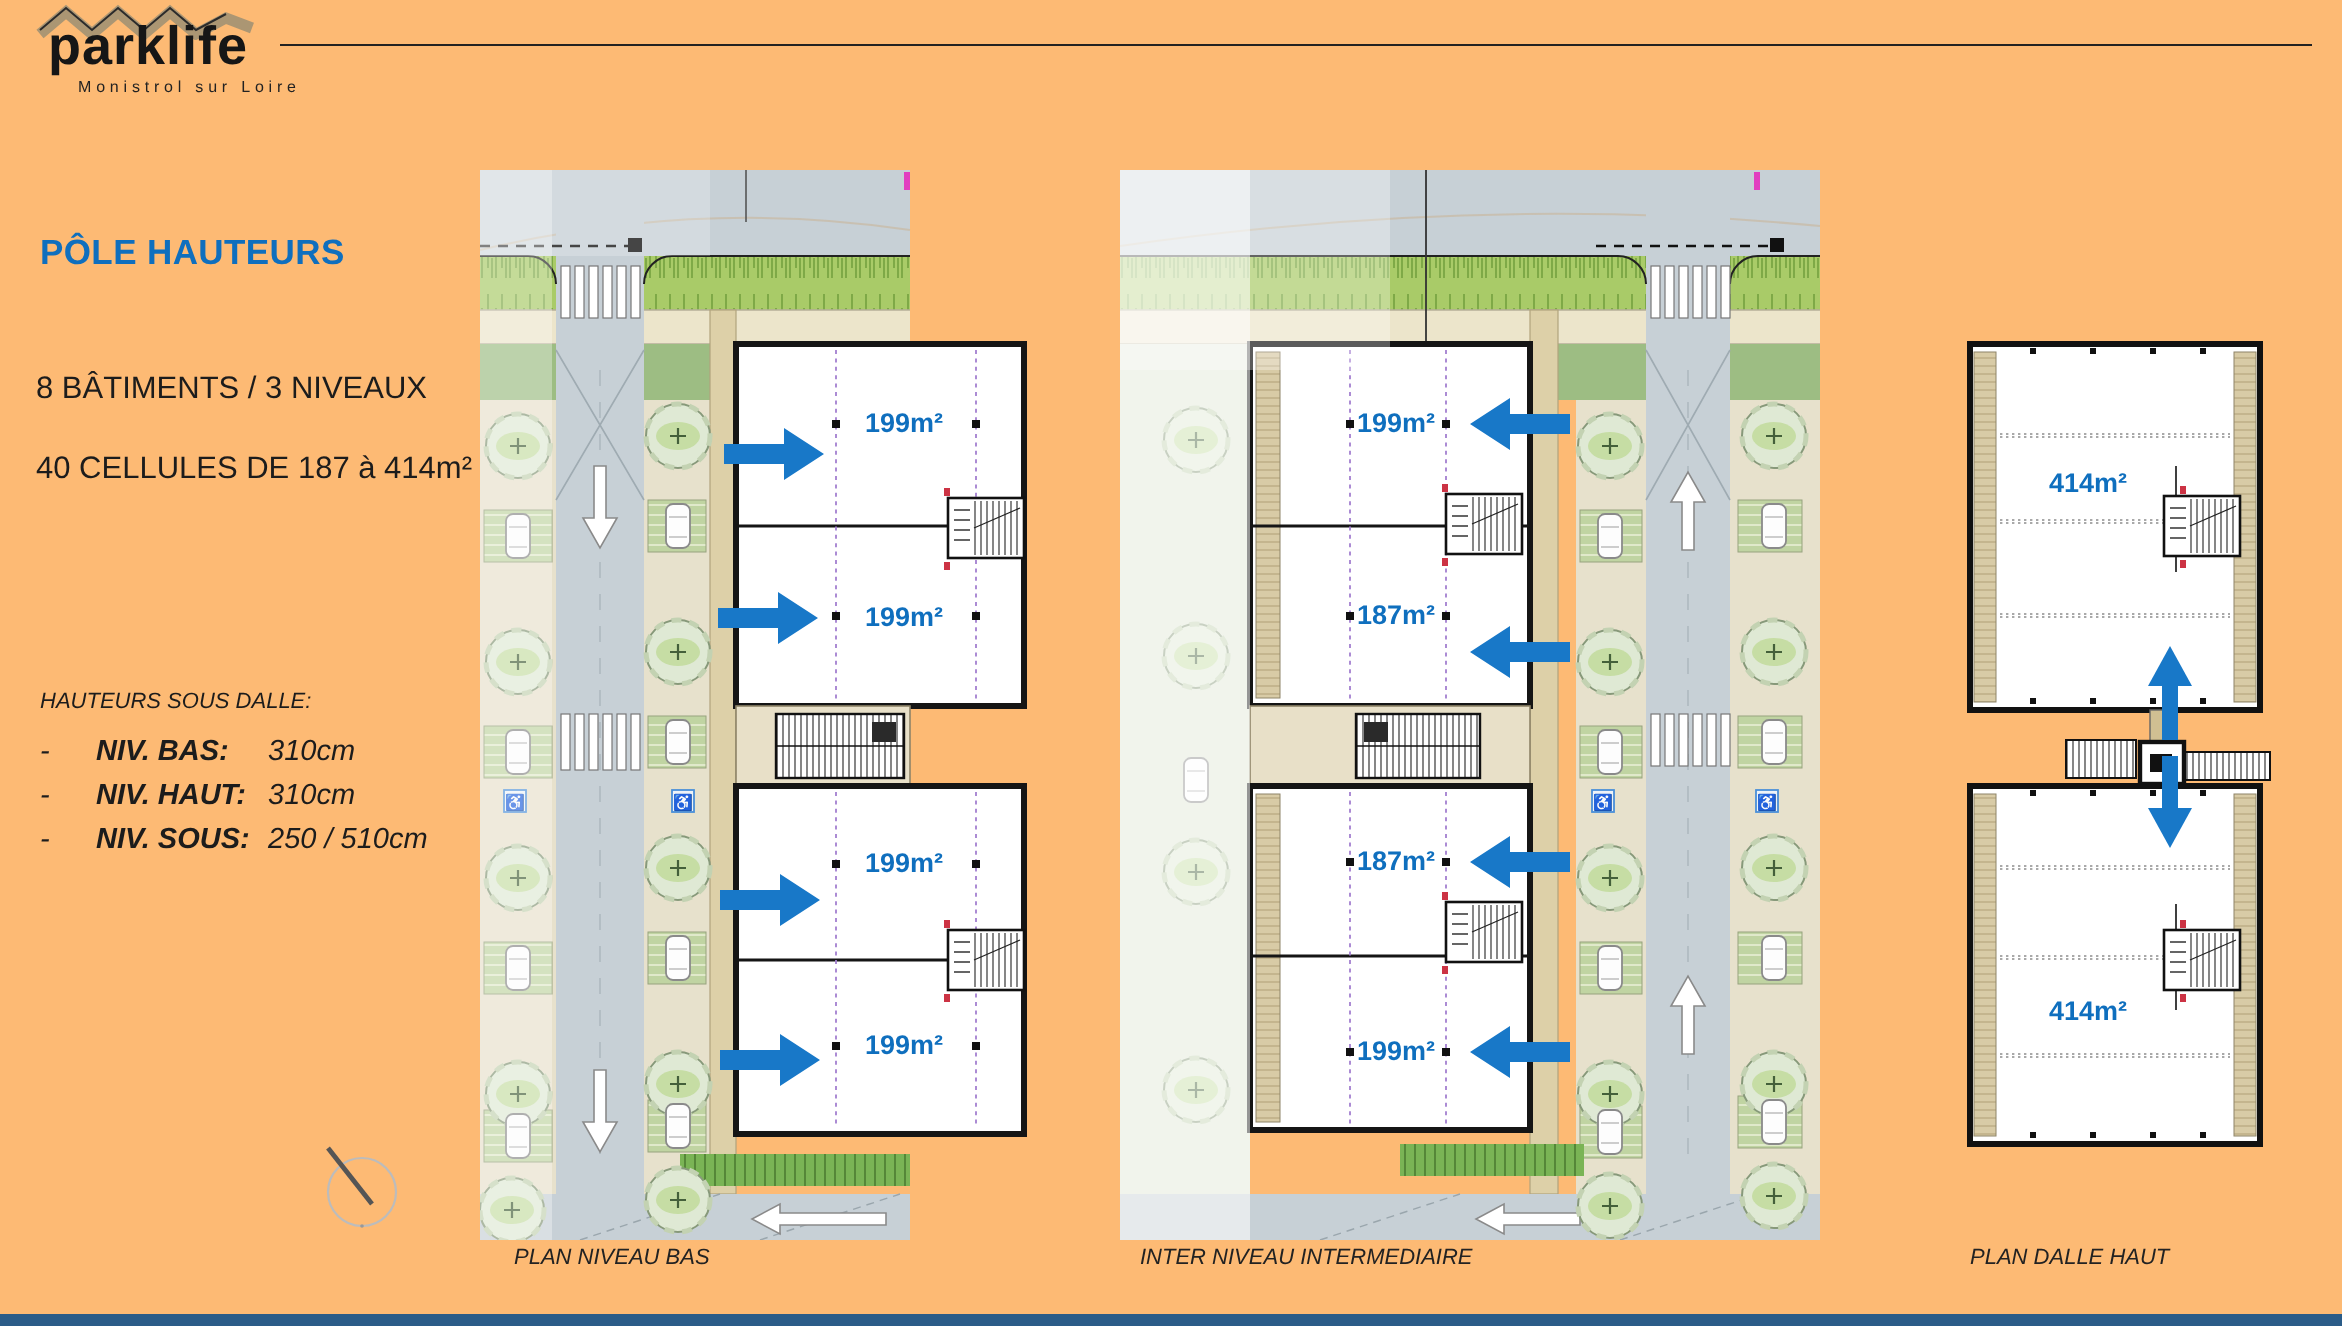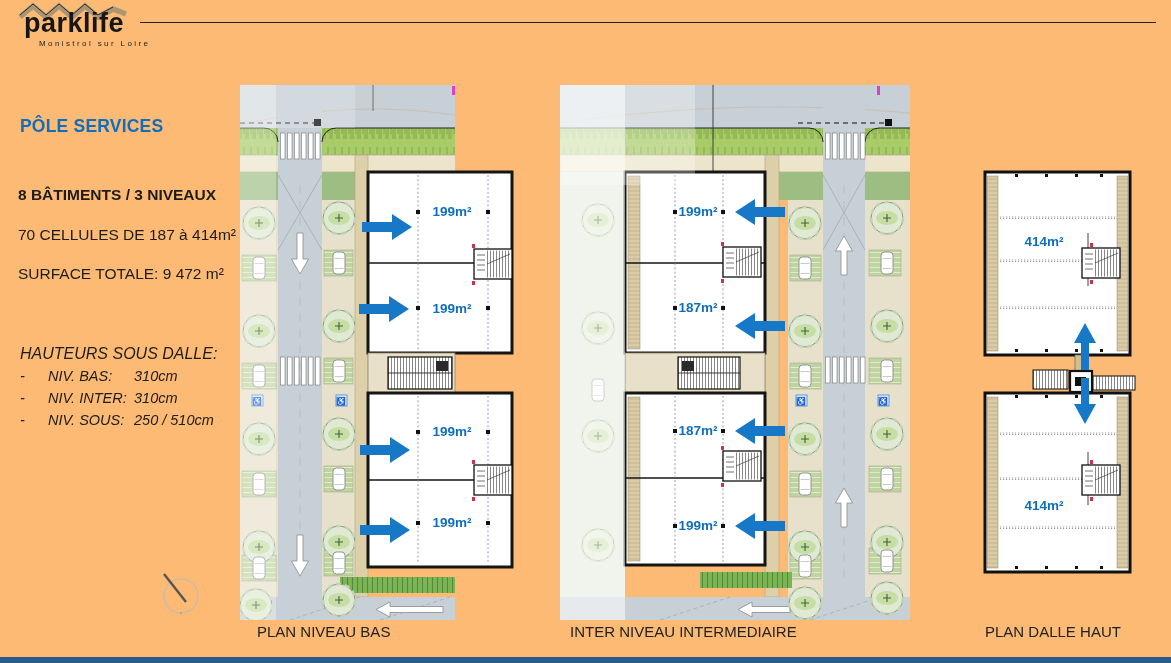--- a/index.html
+++ b/index.html
@@ -7,60 +7,59 @@
   body{font-family:"Liberation Sans",sans-serif;background:#fff;}
   #stage{position:relative;width:1171px;height:663px;background:#fdba74;overflow:hidden;}
   .abs{position:absolute;}
   
   #logo-name{left:24px;top:8px;font-size:27px;font-weight:700;letter-spacing:.5px;color:#161616;}
   #logo-sub{left:39px;top:39px;font-size:8px;font-weight:400;letter-spacing:2.4px;color:#222;}
   #head-rule{left:140px;top:22px;width:1016px;border-top:1.6px solid #222;height:0;}
   
   #pole-title{left:20px;top:116px;font-size:17.5px;font-weight:700;color:var(--accent);letter-spacing:.2px;}
   .info-line{left:18px;font-size:15.5px;color:#1c1c1c;}
-  #il1{top:186px;font-weight:bold;} #il2{top:226px;} #il3{top:265px;}
-  #heights-title{left:20px;top:345px;font-size:16px;font-style:italic;color:#1c1c1c;}
+  #il1{top:186px;} #il2{top:226px;} #il3{top:265px;}
+  #heights-title{left:20px;top:345px;font-size:11px;font-style:italic;color:#1c1c1c;}
   .h-row{left:20px;font-size:14.5px;font-style:italic;color:#1c1c1c;display:flex;}
   .h-row .dash{width:28px;}
-  .h-row .hl{width:86px;}
+  .h-row .hl{width:86px;font-weight:bold;}
   #hr0{top:368px;} #hr1{top:390px;} #hr2{top:412px;}
   
-  .caption{font-size:15px;color:#222;}
+  .caption{font-size:11px;font-style:italic;color:#222;}
   #cap-bas{left:257px;top:623px;} #cap-inter{left:570px;top:623px;} #cap-haut{left:985px;top:623px;}
   
   .lab{font-family:"Liberation Sans",sans-serif;font-size:13.5px;font-weight:700;fill:var(--accent);}
   .arr{fill:var(--arrow);}
   #footer-bar{left:0;bottom:0;width:1171px;height:6px;background:var(--footerbar);}
 </style>
 </head>
 <body>
 
 <div id="stage">
 
   <svg class="abs" style="left:18px;top:2px" width="118" height="18" viewBox="0 0 118 18">
     <polyline points="2,15 15,4 28,15 41,4 54,15 67,4 80,15 95,7 108,12" fill="none" stroke="#ab9673" stroke-width="5.5"></polyline>
     <polyline points="2,13 15,2 28,13 41,2 54,13 67,2 80,13 95,5" fill="none" stroke="#2b2b2b" stroke-width="1"></polyline>
   </svg>
   <div class="abs" id="logo-name">parklife</div>
   <div class="abs" id="logo-sub">Monistrol sur Loire</div>
   <div class="abs" id="head-rule"></div>
 
-  <div class="abs" id="pole-title">PÔLE SERVICES</div>
+  <div class="abs" id="pole-title">PÔLE HAUTEURS</div>
   <div class="abs info-line" id="il1">8 BÂTIMENTS / 3 NIVEAUX</div>
-  <div class="abs info-line" id="il2">70 CELLULES DE 187 à 414m²</div>
-  <div class="abs info-line" id="il3">SURFACE TOTALE: 9 472 m²</div>
+  <div class="abs info-line" id="il2">40 CELLULES DE 187 à 414m²</div>
   <div class="abs" id="heights-title">HAUTEURS SOUS DALLE:</div>
   <div class="abs h-row" id="hr0">
     <span class="dash">-</span>
     <span class="hl">NIV. BAS:</span>
     <span>310cm</span>
   </div>
   <div class="abs h-row" id="hr1">
     <span class="dash">-</span>
-    <span class="hl">NIV. INTER:</span>
+    <span class="hl">NIV. HAUT:</span>
     <span>310cm</span>
   </div>
   <div class="abs h-row" id="hr2">
     <span class="dash">-</span>
     <span class="hl">NIV. SOUS:</span>
     <span>250 / 510cm</span>
   </div>
 
   <svg class="abs" style="left:240px;top:85px" width="275" height="535" viewBox="0 0 275 535">
     <defs>

